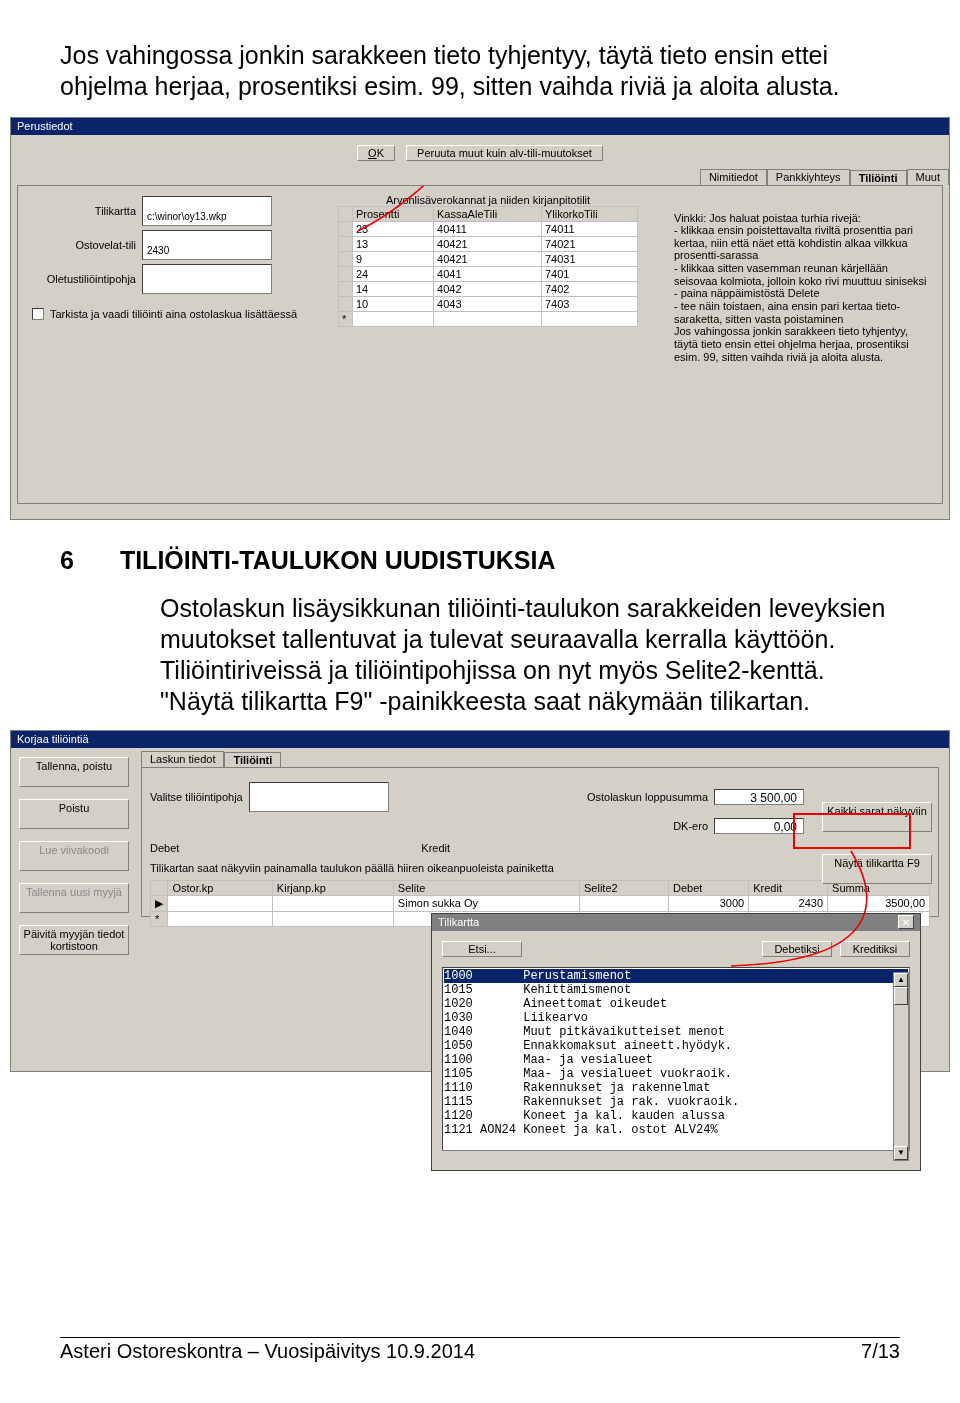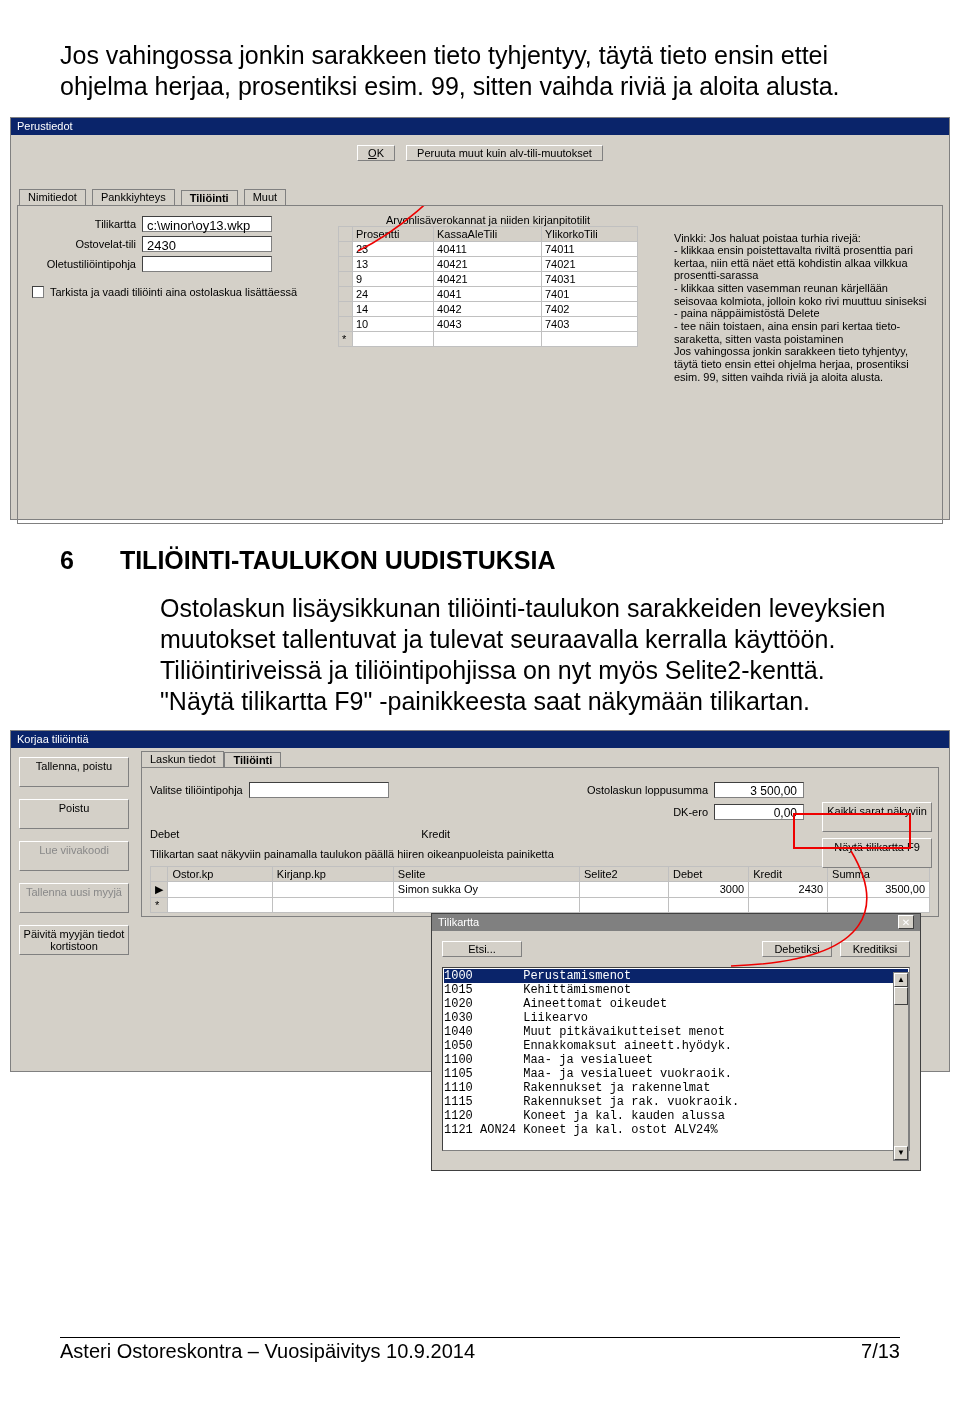--- a/index.html
+++ b/index.html
@@ -19,27 +19,27 @@
   
   .win { background: #d4d0c8; border: 1px solid #808080; font-size: 11px; color: #000; position: relative; }
   .win1 { height: 403px; margin: 0 -50px 26px -50px; }
   .titlebar { background: #0a246a; color: #fff; padding: 2px 6px; font-size: 11px; height: 17px; display:flex; align-items:center;}
   .btn {
     background: #d4d0c8; border: 1px solid #fff; border-right-color:#808080; border-bottom-color:#808080;
     padding: 1px 10px; font-size: 11px; text-align:center; display:inline-block;
   }
   .topbtns { text-align: center; padding: 10px 0 8px 0; }
   .topbtns .btn { margin: 0 4px; }
-  .tabstrip { display:flex; gap:6px; margin-left:8px; margin-top:20px;}
+  .tabstrip { display:flex; gap:0; margin-left:8px; margin-top:0;justify-content:flex-end;}
   .tab { background:#d4d0c8; border:1px solid #808080; border-bottom:none; padding:1px 8px; font-size:11px;}
   .tab.active { background:#d4d0c8; position:relative; top:1px; border-bottom:1px solid #d4d0c8;font-weight:bold;}
   .tabpanel { border:1px solid #808080; margin:0 6px; height:calc(100% - 82px); padding:10px 8px; position:relative;}
   .frow { display:flex; align-items:center; margin-bottom:4px; gap:6px;}
   .flabel { width:110px; text-align:right; font-size:11px;}
-  .finput { background:#fff; border:1px solid #808080; border-top-color:#404040; border-left-color:#404040; font-size:13px; padding:1px 4px; height:16px;}
+  .finput { background:#fff; border:1px solid #808080; border-top-color:#404040; border-left-color:#404040; font-size:10px; padding:14px 4px; height:16px;}
   .checkbox { display:flex; align-items:center; gap:6px; margin-top:14px; margin-left:6px; font-size:11px;}
   .cb-box{width:12px;height:12px;background:#fff;border:1px solid #808080;border-top-color:#404040;border-left-color:#404040;}
   .grid { position:absolute; left:320px; top:8px; width:300px;}
   .gridtitle{font-size:11px; text-align:center;}
   .gtable{background:#fff;width:100%;border:1px solid #808080;font-size:11px;border-collapse:collapse;}
   .gtable th,.gtable td{border:1px solid #c0c0c0;padding:1px 3px;text-align:left;font-weight:normal;}
   .gtable th{background:#d4d0c8;}
   .rowhead{background:#d4d0c8;width:14px;}
   .hint{position:absolute;right:8px;top:26px;width:260px;font-size:11px;line-height:1.15;}
   .redline1{position:absolute;stroke:#e00;stroke-width:1.6;fill:none;pointer-events:none;}
@@ -51,21 +51,21 @@
   
   .win2{height:342px;margin:0 -50px 0 -50px;position:relative;}
   .col1{position:absolute;left:8px;top:26px;width:110px;display:flex;flex-direction:column;gap:12px;}
   .col1 .btn{width:100%;height:30px;padding:2px;}
   .panel2{position:absolute;left:130px;right:10px;top:20px;bottom:8px;}
   .tabstrip2{display:flex;margin-left:0;}
   .line2{display:flex;align-items:center;gap:6px;font-size:11px;margin:6px 0;}
   .rlabel{flex:0 0 auto;}
   .spacer{flex:1;}
   .numbox{background:#fff;border:1px solid #808080;border-top-color:#404040;border-left-color:#404040;padding:1px 6px;text-align:right;width:90px;height:16px;font-size:12px;}
-  .rightbtns{position:absolute;right:6px;top:34px;display:flex;flex-direction:column;gap:6px;width:110px;}
+  .rightbtns{position:absolute;right:6px;top:34px;display:flex;flex-direction:column;gap:22px;width:110px;}
   .rightbtns .btn{height:30px;padding:2px;}
   .hintline{font-size:11px;margin-top:8px;}
   .grid2{margin-top:6px;width:100%;}
   .gtable2{width:100%;background:#fff;border:1px solid #808080;font-size:11px;border-collapse:collapse;}
   .gtable2 th,.gtable2 td{border:1px solid #c0c0c0;padding:1px 4px;font-weight:normal;text-align:left;}
   .gtable2 th{background:#d4d0c8;}
   .gtable2 td.num{text-align:right;}
 
   
   .tkwin{position:absolute;left:420px;top:182px;width:490px;height:258px;background:#d4d0c8;border:1px solid #404040;}

